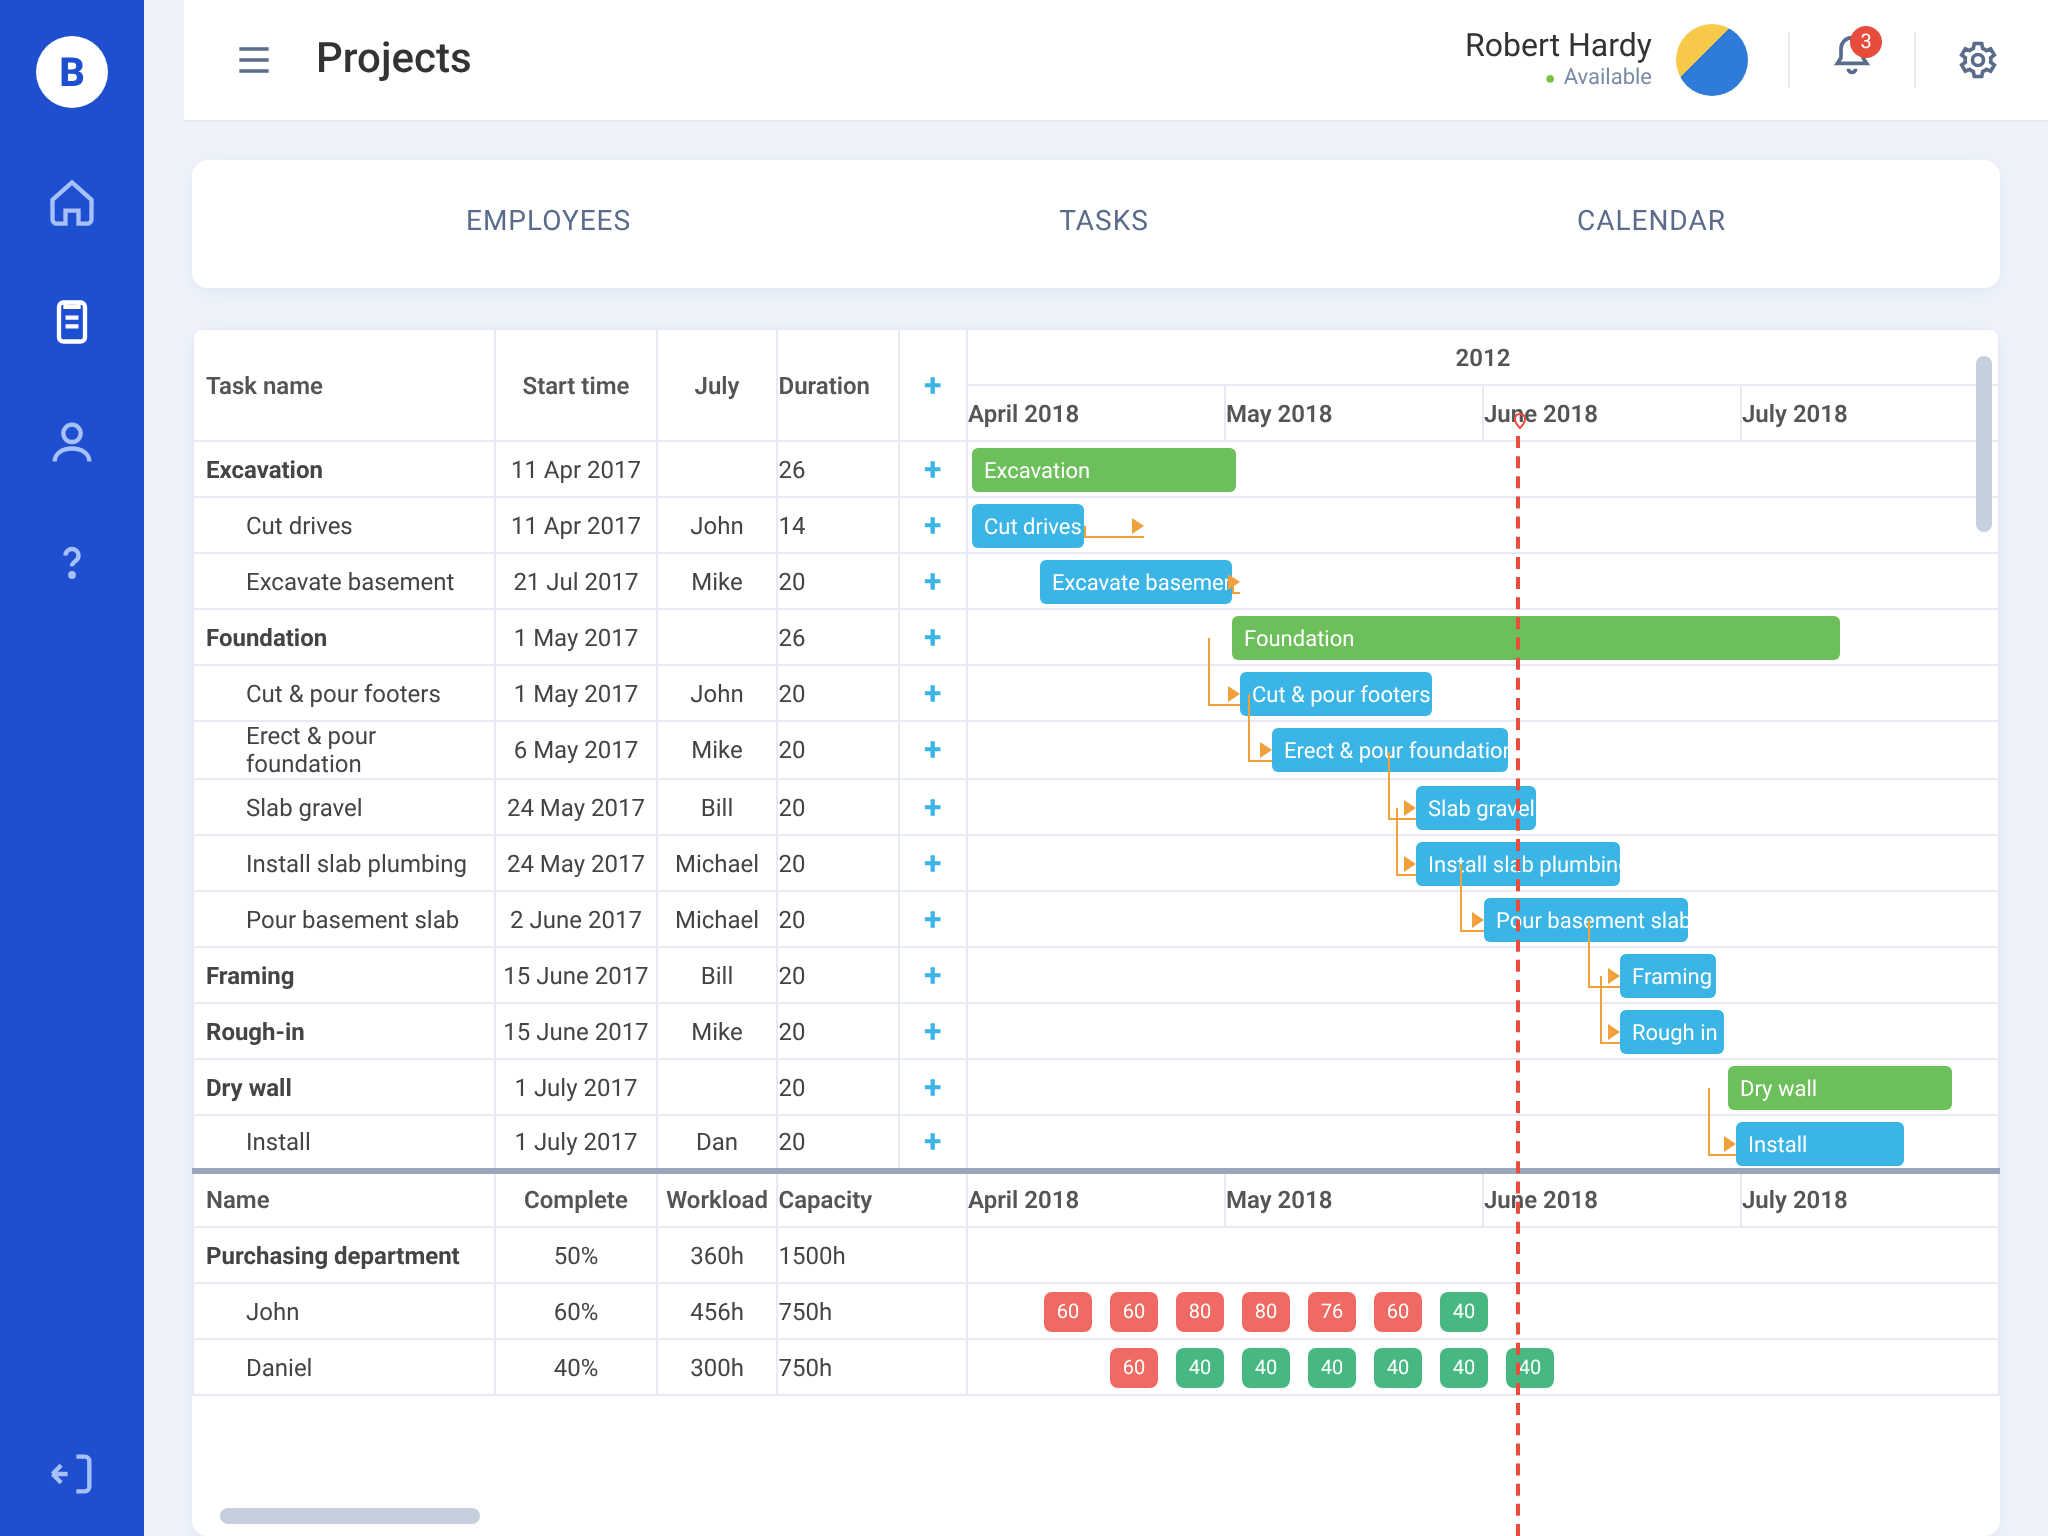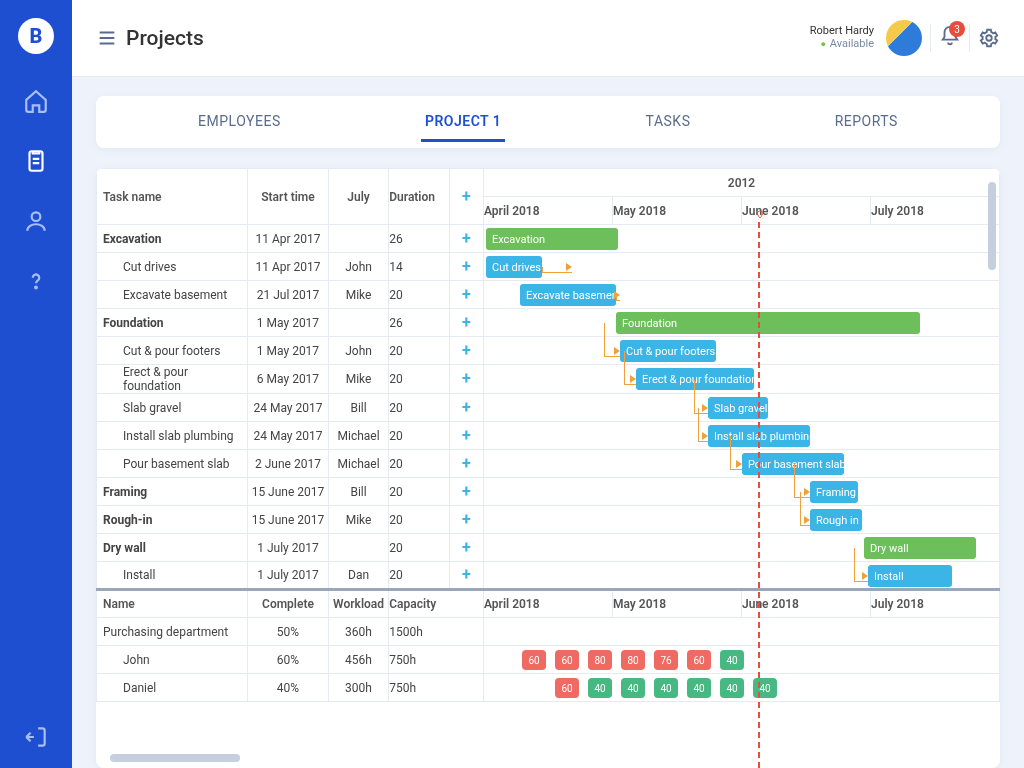--- a/index.html
+++ b/index.html
@@ -10,40 +10,40 @@
   .rail { width:72px; background:#1e4fd1; display:flex; flex-direction:column; align-items:center; padding:18px 0; gap:34px; }
   .rail .logo { width:36px; height:36px; border-radius:50%; background:#fff; display:flex; align-items:center; justify-content:center; color:#1e4fd1; font-weight:800; font-size:20px; }
   .rail-icon { width:26px; height:26px; color:#a8c0f8; cursor:pointer; }
   .rail-icon.active { color:#fff; }
   .rail-spacer { flex:1; }
 
   
   .main { flex:1; display:flex; flex-direction:column; }
 
   
-  .header { height:76px; background:#fff; display:flex; align-items:center; padding:0 24px; gap:8px; box-shadow:0 1px 0 rgba(0,0,0,.04); }
+  .header { height:60px; background:#fff; display:flex; align-items:center; padding:0 24px; gap:20px; box-shadow:0 1px 0 rgba(0,0,0,.04);margin-left:20px; }
   .burger { width:22px; height:22px; color:#5a6b8c; cursor:pointer; }
   .page-title { font-size:21px; font-weight:500; color:#333; }
   .header-spacer { flex:1; }
   .user-block { display:flex; align-items:center; gap:12px; }
   .user-text { text-align:right; line-height:1.15; }
-  .user-name { font-size:11px; color:#333; }
+  .user-name { font-size:16px; color:#333; }
   .user-status { font-size:11px; color:#7a8aa5; }
   .user-status::before { content:"●"; color:#7ac143; margin-right:4px; font-size:9px; }
   .avatar { width:36px; height:36px; border-radius:50%; background:linear-gradient(135deg,#f7c94b 40%,#2f7bd9 40%);}
   .header-sep { width:1px; height:28px; background:#e6ebf3; }
   .bell-wrap { position:relative; cursor:pointer; color:#5a6b8c; }
   .bell-wrap .badge { position:absolute; top:-4px; right:-4px; background:#e74c3c; color:#fff; border-radius:50%; width:16px; height:16px; font-size:10px; display:flex; align-items:center; justify-content:center; }
   .gear { width:22px; height:22px; color:#5a6b8c; cursor:pointer; }
 
   
   .content { flex:1; display:flex; flex-direction:column; padding:20px 24px 0 24px; gap:20px; overflow:hidden;}
 
   
-  .tabs-card { background:#fff; border-radius:8px; box-shadow:0 2px 10px rgba(30,60,120,.06); display:flex; justify-content:space-around; align-items:center; height:52px; padding:0 30px;}
+  .tabs-card { background:#fff; border-radius:8px; box-shadow:0 2px 10px rgba(30,60,120,.06); display:flex; justify-content:space-around; align-items:center; height:64px; padding:0 30px;}
   .tab { font-size:14px; letter-spacing:.5px; color:#5a6b8c; padding:10px 4px; border-bottom:3px solid transparent; cursor:pointer;}
   .tab.active { color:#1e4fd1; border-bottom-color:#1e4fd1; font-weight:600;}
 
   
   .gantt-card { background:#fff; border-radius:8px; box-shadow:0 2px 10px rgba(30,60,120,.06); flex:1; overflow:hidden; display:flex; position:relative;}
   .gantt-inner { flex:1; overflow:auto; }
   table.gantt { border-collapse:collapse; width:100%; font-size:12px; color:#444; }
   table.gantt th, table.gantt td { border:1px solid #e6ebf3; height:28px; }
   table.gantt th { font-weight:600; color:#555; background:#fff; }
   .col-task { width:150px; min-width:150px; padding-left:6px; text-align:left;}
@@ -132,23 +132,22 @@
       <svg class="gear" viewBox="0 0 24 24" fill="none" stroke="currentColor" stroke-width="2">
           <circle cx="12" cy="12" r="3"></circle>
           <path d="M19 12a7 7 0 0 0-.1-1.2l2-1.5-2-3.4-2.3 1a7 7 0 0 0-2-1.2L14 3h-4l-.6 2.7a7 7 0 0 0-2 1.2l-2.3-1-2 3.4 2 1.5A7 7 0 0 0 5 12c0 .4 0 .8.1 1.2l-2 1.5 2 3.4 2.3-1a7 7 0 0 0 2 1.2L10 21h4l.6-2.7a7 7 0 0 0 2-1.2l2.3 1 2-3.4-2-1.5c.1-.4.1-.8.1-1.2z"></path>
         </svg>
     </header>
 
     <div class="content">
 
       <div class="tabs-card" id="tabs-card">
           <div class="tab">EMPLOYEES</div>
-          <div class="tab active">PROJECT 1</div>
           <div class="tab">TASKS</div>
-          <div class="tab">REPORTS</div>
+          <div class="tab">CALENDAR</div>
         </div>
 
       <div class="gantt-card">
         <div class="gantt-inner">
           <table class="gantt">
             <thead>
               <tr>
                 <th class="col-task" rowspan="2">Task name</th>
                 <th class="col-start" rowspan="2">Start time</th>
                 <th class="col-owner" rowspan="2">July</th>
@@ -320,21 +319,21 @@
                   <th class="col-task">Name</th>
                   <th class="col-start">Complete</th>
                   <th class="col-owner">Workload</th>
                   <th class="col-dur" colspan="2">Capacity</th>
                   <th class="col-month">April 2018</th>
                   <th class="col-month">May 2018</th>
                   <th class="col-month">June 2018</th>
                   <th class="col-month">July 2018</th>
                 </tr>
                 <tr>
-                  <td class="col-task"><span class="" style="font-weight:400;">Purchasing department</span></td>
+                  <td class="col-task"><span class="" style="font-weight:700;">Purchasing department</span></td>
                   <td class="col-start">50%</td>
                   <td class="col-owner">360h</td>
                   <td class="col-dur" colspan="2">1500h</td>
                   <td class="chart" colspan="4"></td>
                 </tr>
                 <tr>
                   <td class="col-task"><span class="indent" style="">John</span></td>
                   <td class="col-start">60%</td>
                   <td class="col-owner">456h</td>
                   <td class="col-dur" colspan="2">750h</td>

